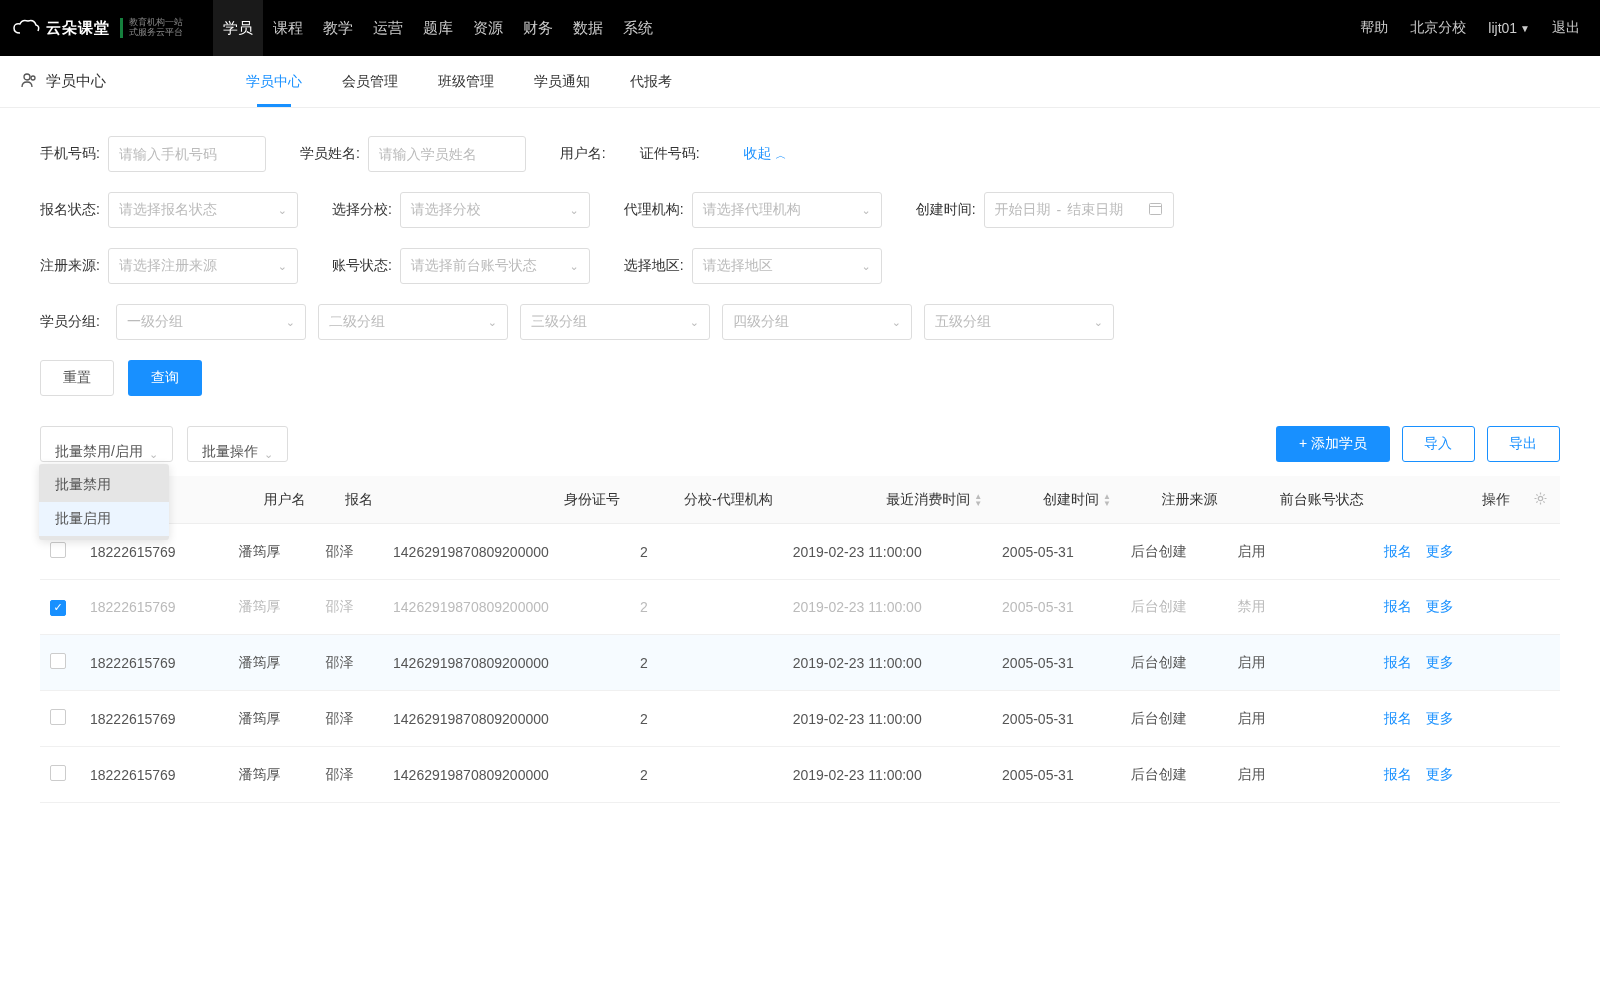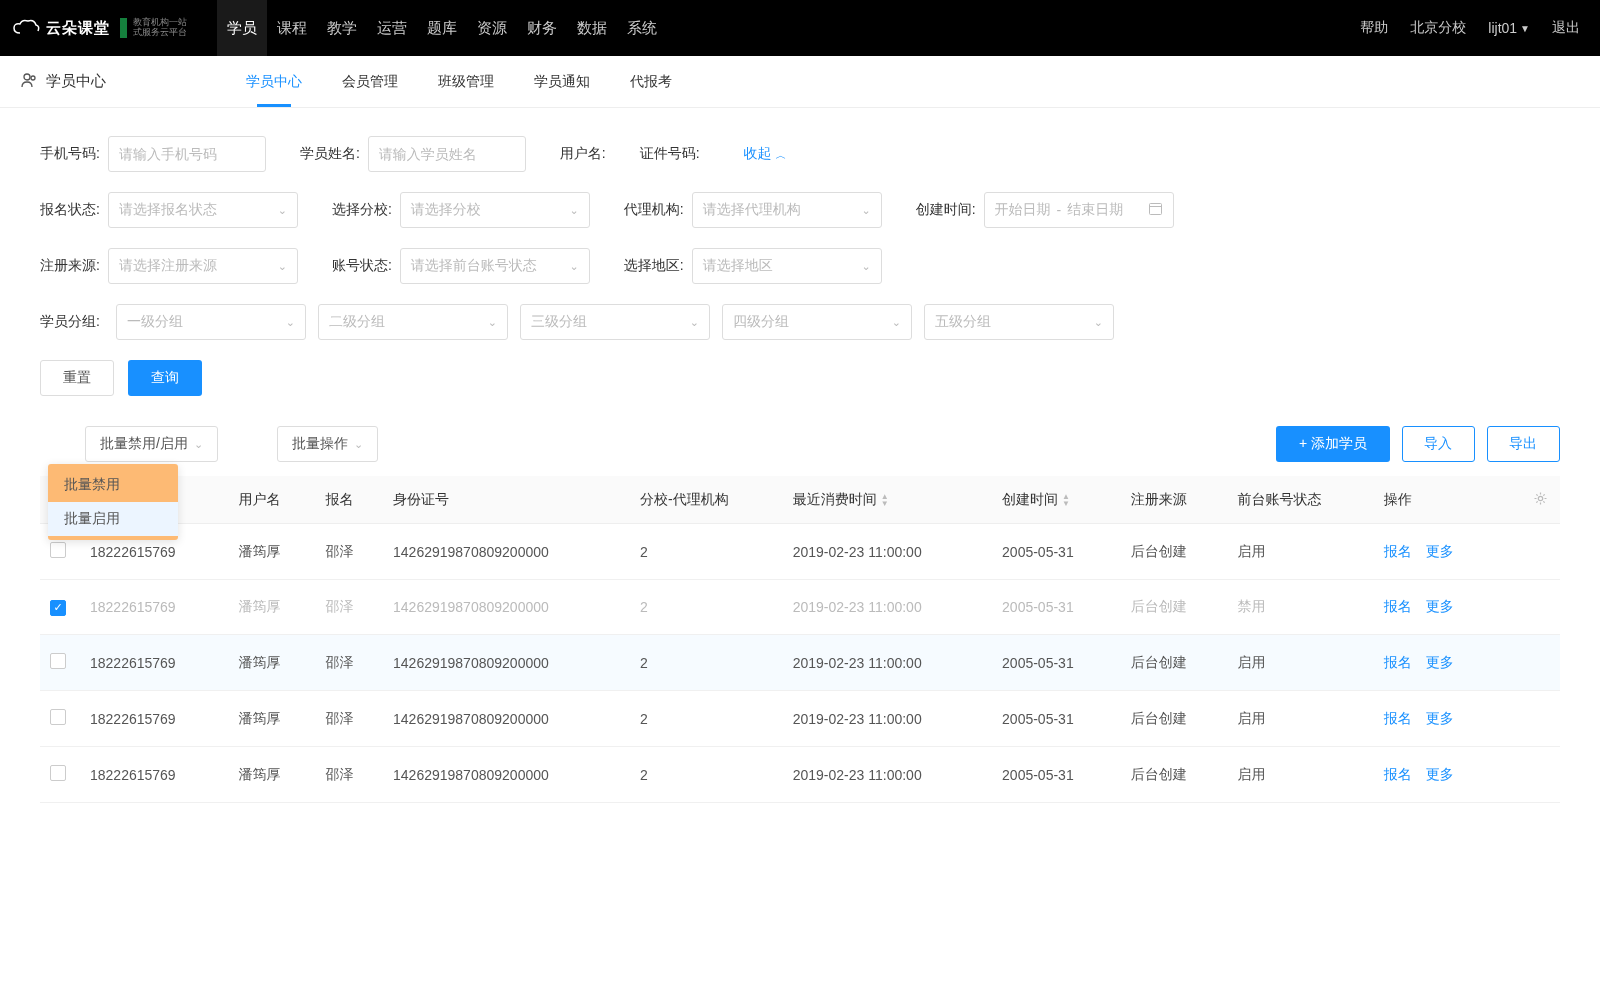--- a/index.html
+++ b/index.html
@@ -4,21 +4,21 @@
 <style>
 * { box-sizing: border-box; margin: 0; padding: 0; }
 body { font-family: -apple-system, "PingFang SC", "Microsoft YaHei", sans-serif; font-size: 14px; color: #333; background: #fff; }
 
 
 .top-nav { background: #000; height: 56px; display: flex; align-items: center; padding: 0 20px 0 12px; }
 .logo { display: flex; align-items: center; gap: 6px; margin-right: 30px; }
 .logo-icon { width: 28px; height: 18px; position: relative; }
 .logo-icon svg { width: 100%; height: 100%; }
 .logo-text { color: #fff; font-weight: 600; font-size: 15px; letter-spacing: 1px; }
-.logo-sub { color: #888; font-size: 9px; line-height: 1.1; border-left: 7px solid #15803d; padding-left: 6px; margin-left: 4px; }
+.logo-sub { color: #888; font-size: 9px; line-height: 1.1; border-left: 3px solid #15803d; padding-left: 6px; margin-left: 4px; }
 .nav-items { display: flex; height: 100%; }
 .nav-item { color: #ccc; padding: 0 10px; height: 100%; display: flex; align-items: center; cursor: pointer; font-size: 15px; }
 .nav-item.active { background: #1a1a1a; color: #fff; }
 .nav-right { margin-left: auto; display: flex; gap: 22px; color: #ccc; font-size: 14px; align-items: center;}
 .nav-right-item { cursor: pointer; display:flex; align-items:center; gap:3px; }
 .caret-down { font-size:10px; }
 
 
 .sub-nav { height: 52px; border-bottom: 1px solid #eee; display: flex; align-items: center; padding: 0 20px; gap: 40px; }
 .sub-nav-title { display: flex; align-items: center; gap: 8px; font-size: 15px; color: #333; margin-right: 100px;}
@@ -43,30 +43,30 @@
 .group-select .placeholder{color:#bbb;}
 
 .btn { height: 36px; padding: 0 22px; border-radius: 3px; cursor: pointer; font-size: 14px; display:inline-flex; align-items:center; justify-content:center; border:1px solid transparent;}
 .btn-default { background: #fff; border: 1px solid #ddd; color: #555; }
 .btn-primary { background: #1890ff; color: #fff; }
 .btn-plain-blue { background:#fff; border:1px solid #1890ff; color:#1890ff;padding-left:21px; }
 .filter-actions { display:flex; gap:14px; }
 
 
 .toolbar { display:flex; align-items:center; padding: 20px 40px 14px 40px; gap:14px; position:relative;}
-.toolbar .btn-default { padding:0 14px; display:flex; align-items:center; gap:6px;margin-left:45px;}
+.toolbar .btn-default { padding:0 14px; display:flex; align-items:flex-end; gap:6px;}
 .toolbar-right { margin-left:auto; display:flex; gap:12px;}
-.dropdown-menu { position:absolute; top:58px; left:48px; width:130px; background:#fdba74; box-shadow:0 2px 10px rgba(0,0,0,0.12); border-radius:3px; padding:4px 0; z-index:10;}
+.dropdown-menu { position:absolute; top:58px; left:39px; width:130px; background:#e5e5e5; box-shadow:0 2px 10px rgba(0,0,0,0.12); border-radius:3px; padding:4px 0; z-index:10;}
 .dropdown-item { padding:8px 16px; cursor:pointer; color:#555;}
 .dropdown-item:hover, .dropdown-item.hover { background:#ecf5ff; }
 
 
 .table-container { padding: 0 40px; }
 table { width:100%; border-collapse:collapse; }
-thead th { text-align:left; font-weight:normal; color:#333; font-size:14px; padding:14px 10px; background:#fafafa; border-bottom:1px solid #eee;}
+thead th { text-align:right; font-weight:normal; color:#333; font-size:14px; padding:14px 10px; background:#fafafa; border-bottom:1px solid #eee;}
 tbody td { padding:18px 10px; border-bottom:1px solid #f0f0f0; color:#555; font-size:14px;}
 .checkbox { width:16px; height:16px; border:1px solid #ccc; border-radius:2px; display:inline-flex; align-items:center; justify-content:center; background:#fff;}
 .checkbox.checked { background:#1890ff; border-color:#1890ff; color:#fff; font-size:11px;}
 .sort-icons { display:inline-flex; flex-direction:column; font-size:8px; line-height:7px; margin-left:4px; color:#bbb; vertical-align:middle;}
 .row-disabled td { color:#bbb;}
 .row-hover { background:#f6fbff;}
 .link { color:#1890ff; cursor:pointer; margin-right:14px;}
 .gear-cell { width:40px; text-align:center; color:#bbb; cursor:pointer;}
 
 .chev { font-size:11px; color:#bbb; }

